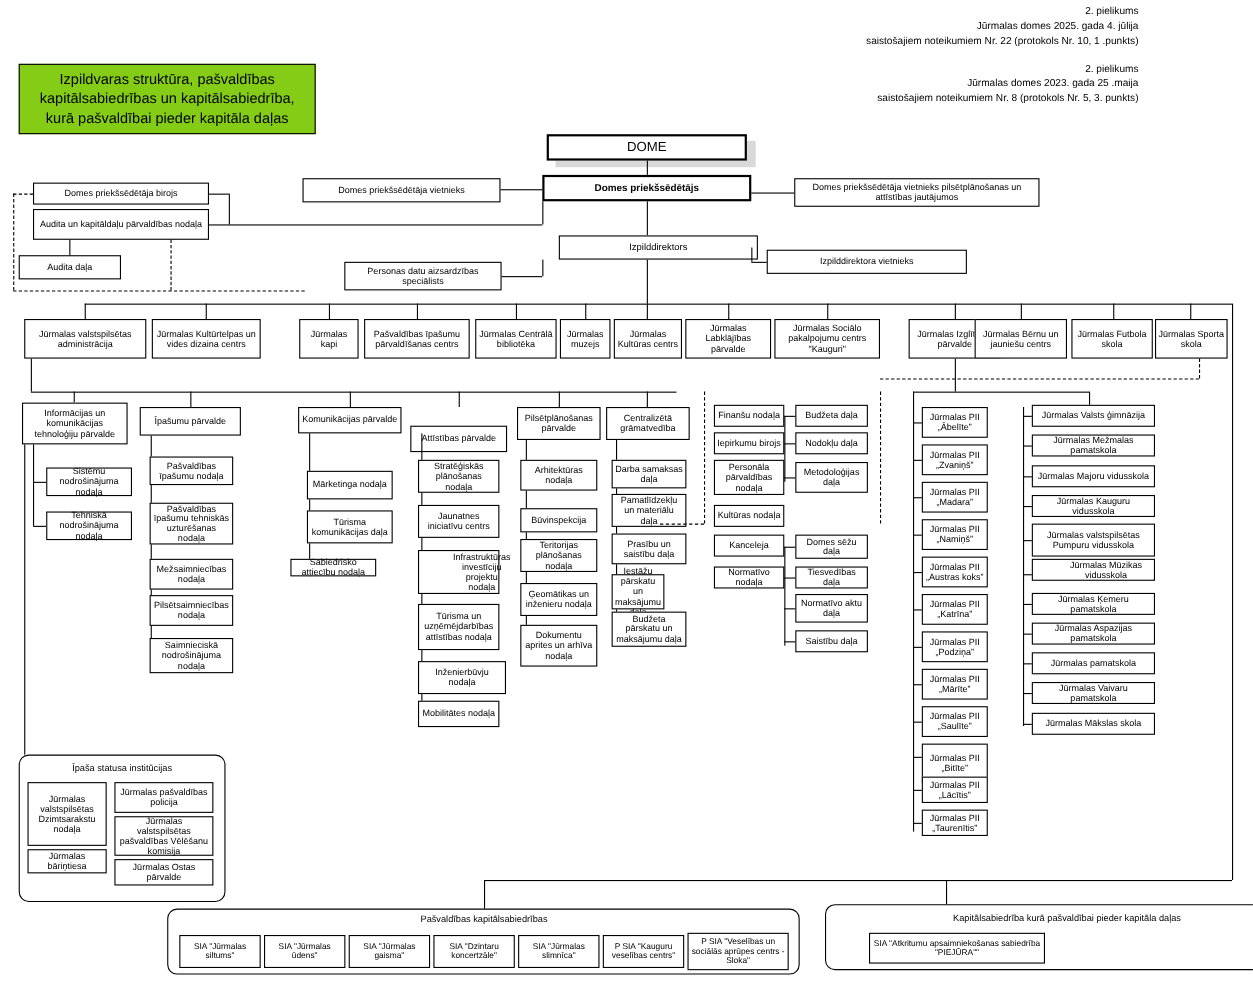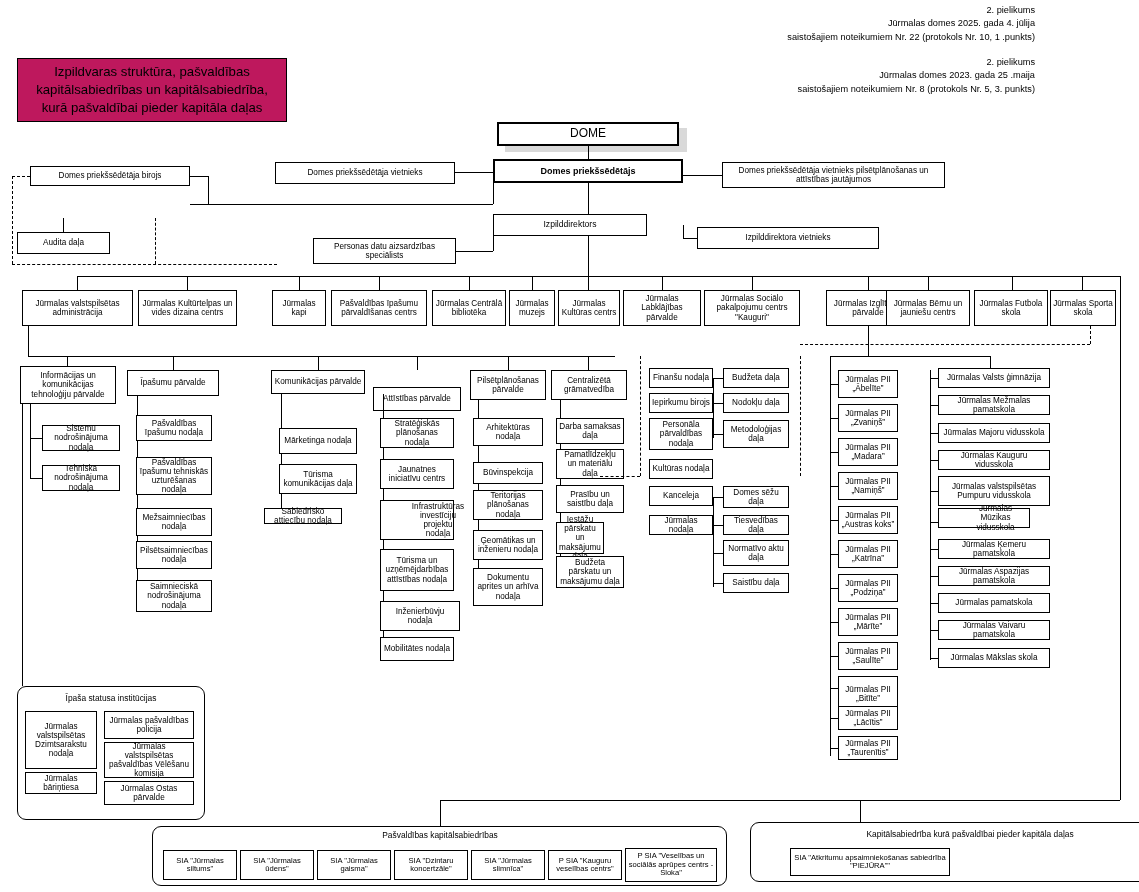--- a/index.html
+++ b/index.html
@@ -9,21 +9,21 @@
        display:flex;align-items:center;justify-content:center;text-align:center;
        font-size:8.2px;line-height:1.12;padding:1px 2px;}
   .ln{position:absolute;background:#000;}
   .h{height:1px;}
   .v{width:1px;}
   .dash-h{position:absolute;height:0;border-top:1px dashed #000;}
   .dash-v{position:absolute;width:0;border-left:1px dashed #000;}
   .grp{position:absolute;box-sizing:border-box;border:1px solid #000;border-radius:9px;background:#fff;}
   .grp-t{position:absolute;font-size:8.4px;text-align:center;}
   .shadow{position:absolute;background:#d9d9d9;}
-  .title-box{position:absolute;box-sizing:border-box;border:1px solid #000;background:#be185d;
+  .title-box{position:absolute;box-sizing:border-box;border:1px solid #000;background:#84cc16;
      display:flex;align-items:center;justify-content:center;text-align:center;font-size:13.2px;line-height:1.35;padding:4px 8px;}
   .hdr{position:absolute;text-align:right;font-size:9.2px;line-height:1.45;}
   .b-dome{font-size:12px;}
   .b-bold{font-weight:bold;}
   .b9{font-size:9px;text-align:right;}
   .b86{font-size:8.6px;}
 </style>
 </head>
 <body>
 
@@ -49,35 +49,36 @@
 
   <div class="box b-bold b9" style="left:493px;top:159px;width:190px;height:24px;border-width:2px;">Domes priekšsēdētājs</div>
 
   <div class="box" style="left:275px;top:162px;width:180px;height:22px;">Domes priekšsēdētāja vietnieks</div>
   <div class="ln h" style="left:455px;top:172px;width:38px;"></div>
 
   <div class="box" style="left:722px;top:162px;width:223px;height:26px;">Domes priekšsēdētāja vietnieks pilsētplānošanas un attīstības jautājumos</div>
   <div class="ln h" style="left:683px;top:175px;width:39px;"></div>
 
   <div class="box" style="left:30px;top:166px;width:160px;height:20px;">Domes priekšsēdētāja birojs</div>
+  <div class="box" style="left:30px;top:190px;width:160px;height:28px;">Audita un kapitāldaļu pārvaldības nodaļa</div>
   <div class="box" style="left:17px;top:232px;width:93px;height:22px;">Audita daļa</div>
 
   <div class="ln h" style="left:190px;top:176px;width:18px;"></div>
   <div class="ln v" style="left:208px;top:176px;height:28px;"></div>
   <div class="ln h" style="left:190px;top:204px;width:303px;"></div>
   <div class="ln v" style="left:493px;top:183px;height:21px;"></div>
 
   <div class="dash-v" style="left:12px;top:176px;height:88px;"></div>
   <div class="dash-h" style="left:12px;top:176px;width:18px;"></div>
   <div class="dash-h" style="left:12px;top:264px;width:265px;"></div>
   <div class="dash-v" style="left:155px;top:218px;height:46px;"></div>
   <div class="ln v" style="left:63px;top:218px;height:14px;"></div>
 
   <div class="ln v" style="left:588px;top:183px;height:31px;"></div>
-  <div class="box b86" style="left:493px;top:214px;width:154px;height:22px;">Izpilddirektors</div>
+  <div class="box b86" style="left:508px;top:214px;width:181px;height:22px;">Izpilddirektors</div>
   <div class="box" style="left:697px;top:227px;width:182px;height:22px;">Izpilddirektora vietnieks</div>
   <div class="ln h" style="left:683px;top:238px;width:14px;"></div>
   <div class="ln v" style="left:683px;top:225px;height:13px;"></div>
   <div class="box" style="left:313px;top:238px;width:143px;height:26px;">Personas datu aizsardzības speciālists</div>
   <div class="ln h" style="left:456px;top:251px;width:37px;"></div>
   <div class="ln v" style="left:493px;top:236px;height:15px;"></div>
 
   <div class="ln v" style="left:588px;top:236px;height:40px;"></div>
   <div class="ln h" style="left:77px;top:276px;width:1043px;"></div>
 
@@ -177,21 +178,21 @@
   <div class="box" style="left:556px;top:485px;width:68px;height:28px;">Prasību un saistību daļa</div>
   <div class="box" style="left:556px;top:522px;width:48px;height:32px;">Iestāžu pārskatu un maksājumu daļa</div>
   <div class="box" style="left:556px;top:556px;width:68px;height:32px;">Budžeta pārskatu un maksājumu daļa</div>
 
   <div class="dash-v" style="left:640px;top:356px;height:120px;"></div>
   <div class="box" style="left:649px;top:368px;width:64px;height:20px;">Finanšu nodaļa</div>
   <div class="box" style="left:649px;top:393px;width:64px;height:20px;">Iepirkumu birojs</div>
   <div class="box" style="left:649px;top:418px;width:64px;height:32px;">Personāla pārvaldības nodaļa</div>
   <div class="box" style="left:649px;top:459px;width:64px;height:20px;">Kultūras nodaļa</div>
   <div class="box" style="left:649px;top:486px;width:64px;height:20px;">Kanceleja</div>
-  <div class="box" style="left:649px;top:515px;width:64px;height:20px;">Jūrmalas nodaļa</div>
+  <div class="box" style="left:649px;top:515px;width:64px;height:20px;">Normatīvo nodaļa</div>
   <div class="dash-h" style="left:600px;top:476px;width:40px;"></div>
   <div class="dash-v" style="left:800px;top:356px;height:120px;"></div>
   <div class="dash-h" style="left:713px;top:378px;width:0px;"></div>
 
   <div class="box" style="left:723px;top:368px;width:66px;height:20px;">Budžeta daļa</div>
   <div class="box" style="left:723px;top:393px;width:66px;height:20px;">Nodokļu daļa</div>
   <div class="box" style="left:723px;top:420px;width:66px;height:28px;">Metodoloģijas daļa</div>
   <div class="box" style="left:723px;top:486px;width:66px;height:22px;">Domes sēžu daļa</div>
   <div class="box" style="left:723px;top:515px;width:66px;height:20px;">Tiesvedības daļa</div>
   <div class="box" style="left:723px;top:540px;width:66px;height:26px;">Normatīvo aktu daļa</div>
@@ -222,21 +223,21 @@
   <div class="box" style="left:838px;top:642px;width:60px;height:28px;">Jūrmalas PII „Saulīte”</div>
   <div class="box" style="left:838px;top:676px;width:60px;height:36px;">Jūrmalas PII „Bitīte”</div>
   <div class="box" style="left:838px;top:706px;width:60px;height:24px;">Jūrmalas PII „Lācītis”</div>
   <div class="box" style="left:838px;top:736px;width:60px;height:24px;">Jūrmalas PII „Taurenītis”</div>
 
   <div class="box" style="left:938px;top:368px;width:112px;height:20px;">Jūrmalas Valsts ģimnāzija</div>
   <div class="box" style="left:938px;top:395px;width:112px;height:20px;">Jūrmalas Mežmalas pamatskola</div>
   <div class="box" style="left:938px;top:423px;width:112px;height:20px;">Jūrmalas Majoru vidusskola</div>
   <div class="box" style="left:938px;top:450px;width:112px;height:20px;">Jūrmalas Kauguru vidusskola</div>
   <div class="box" style="left:938px;top:476px;width:112px;height:30px;">Jūrmalas valstspilsētas Pumpuru vidusskola</div>
-  <div class="box" style="left:938px;top:508px;width:92px;height:20px;padding-left:25px;">Jūrmalas Mūzikas vidusskola</div>
+  <div class="box" style="left:938px;top:508px;width:112px;height:20px;padding-left:25px;">Jūrmalas Mūzikas vidusskola</div>
   <div class="box" style="left:938px;top:539px;width:112px;height:20px;">Jūrmalas Ķemeru pamatskola</div>
   <div class="box" style="left:938px;top:566px;width:112px;height:20px;">Jūrmalas Aspazijas pamatskola</div>
   <div class="box" style="left:938px;top:593px;width:112px;height:20px;">Jūrmalas pamatskola</div>
   <div class="box" style="left:938px;top:620px;width:112px;height:20px;">Jūrmalas Vaivaru pamatskola</div>
   <div class="box" style="left:938px;top:648px;width:112px;height:20px;">Jūrmalas Mākslas skola</div>
 
   <div class="ln v" style="left:930px;top:370px;height:290px;"></div>
   <div class="ln h" style="left:930px;top:378px;width:8px;"></div>
   <div class="ln h" style="left:930px;top:405px;width:8px;"></div>
   <div class="ln h" style="left:930px;top:433px;width:8px;"></div>

